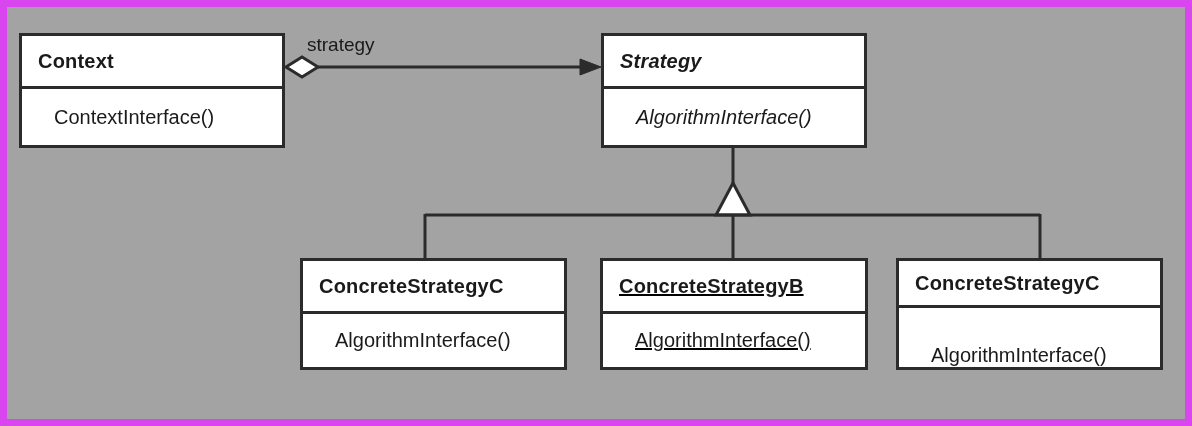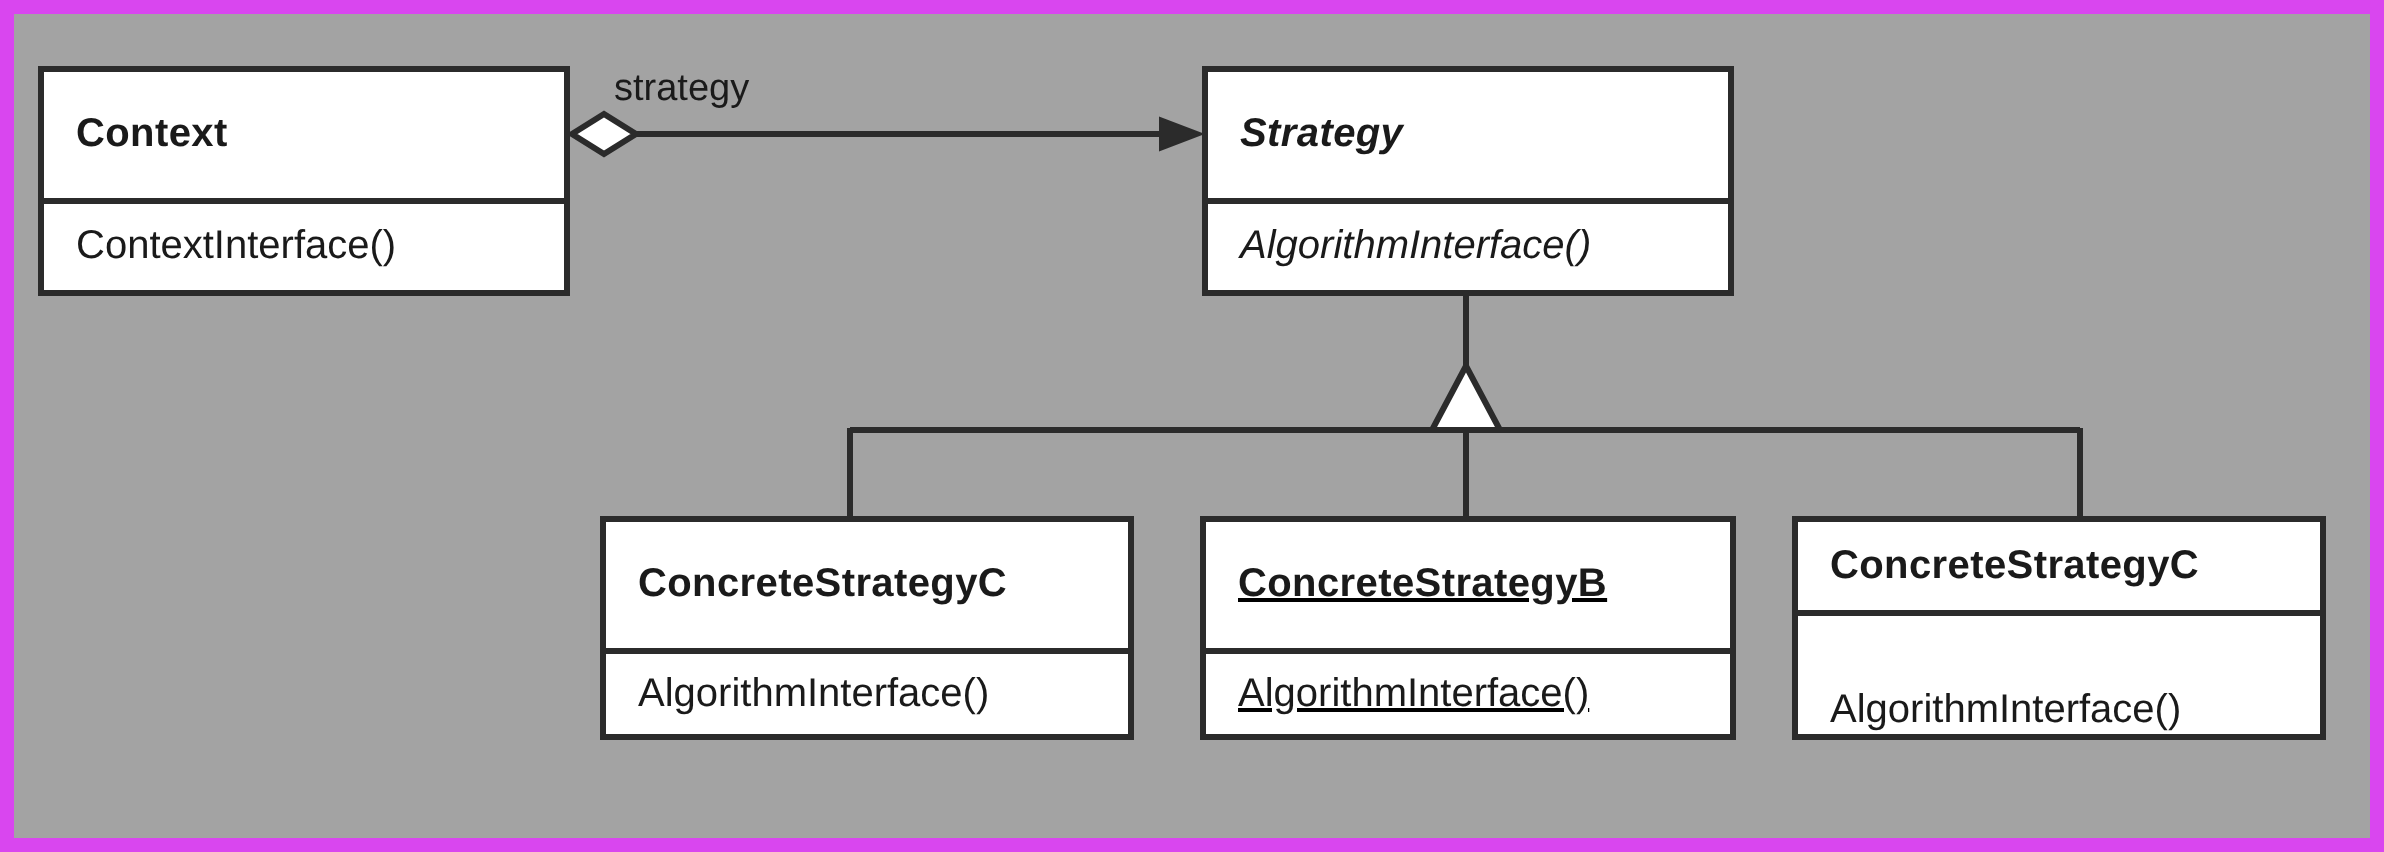--- a/index.html
+++ b/index.html
@@ -21,36 +21,36 @@
   .uml-class {
     position: absolute;
     box-sizing: border-box;
     border: 3px solid #2b2b2b;
     background: #ffffff;
     display: flex;
     flex-direction: column;
   }
   .uml-class .name-compartment {
     box-sizing: border-box;
-    height: 66px;
+    height: 53px;
     border-bottom: 3px solid #2b2b2b;
     display: flex;
     align-items: center;
     padding-left: 16px;
     font-size: 20px;
     font-weight: bold;
     color: #1a1a1a;
     letter-spacing: 0.2px;
   }
   .uml-class .method-compartment {
     box-sizing: border-box;
     flex: 1;
     display: flex;
     align-items: center;
-    padding-left: 16px;
+    padding-left: 32px;
     font-size: 20px;
     color: #1a1a1a;
   }
   .abstract .name-compartment { font-style: italic; }
   .abstract .method-compartment { font-style: italic; }
 
   #context-class   { left: 12px;  top: 26px;  width: 266px; height: 115px; }
   #strategy-class  { left: 594px; top: 26px;  width: 266px; height: 115px; }
   #concrete-a-class{ left: 293px; top: 251px; width: 267px; height: 112px; }
   #concrete-b-class{ left: 593px; top: 251px; width: 268px; height: 112px; text-decoration: underline; }

